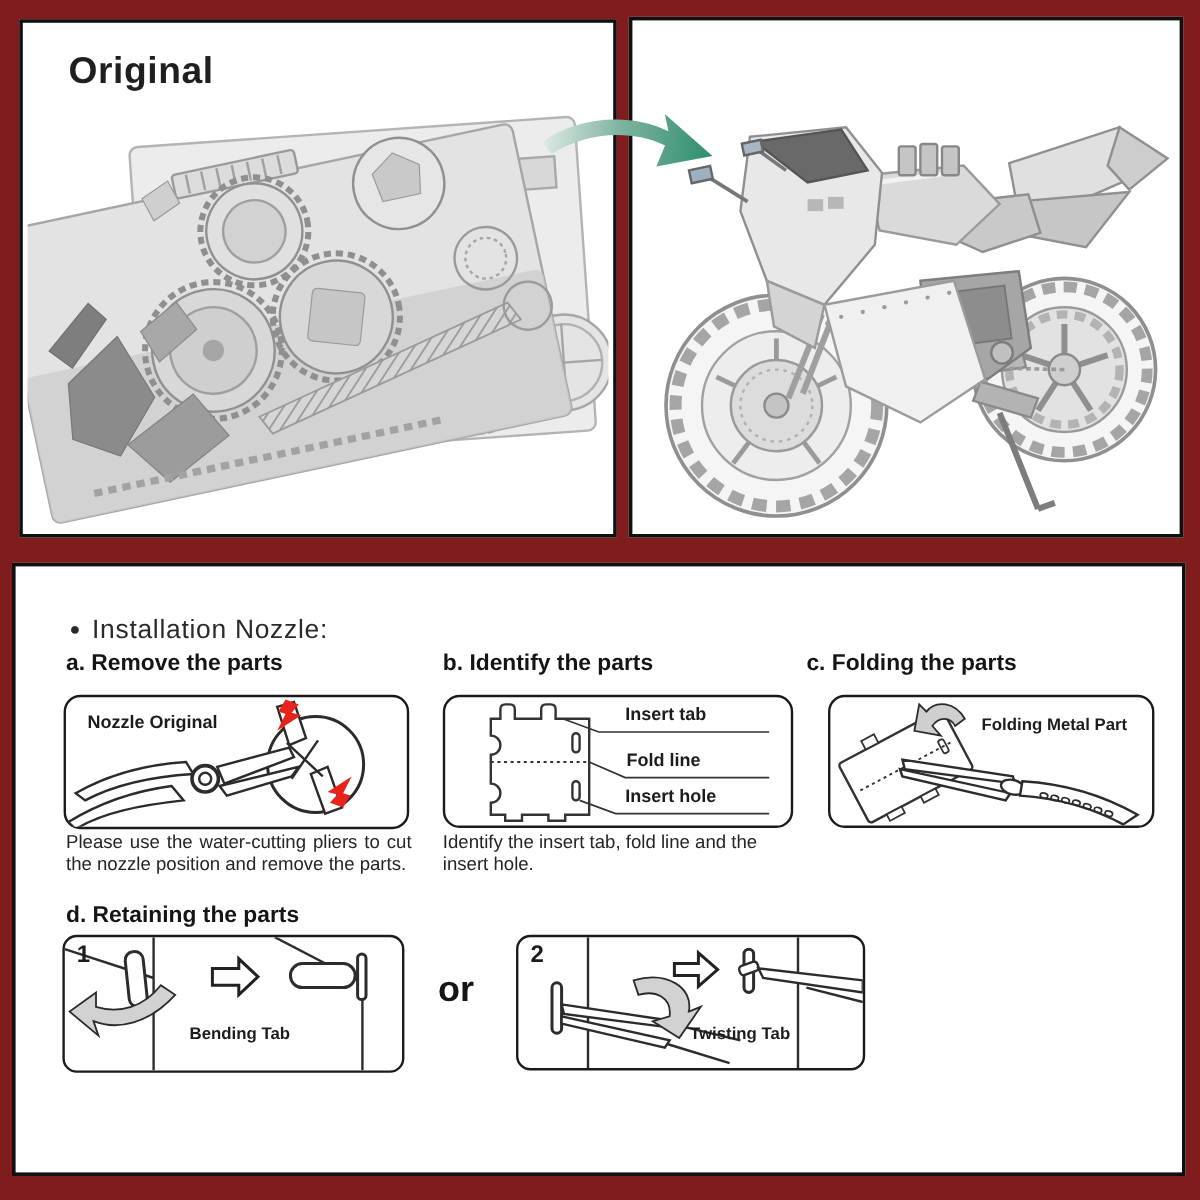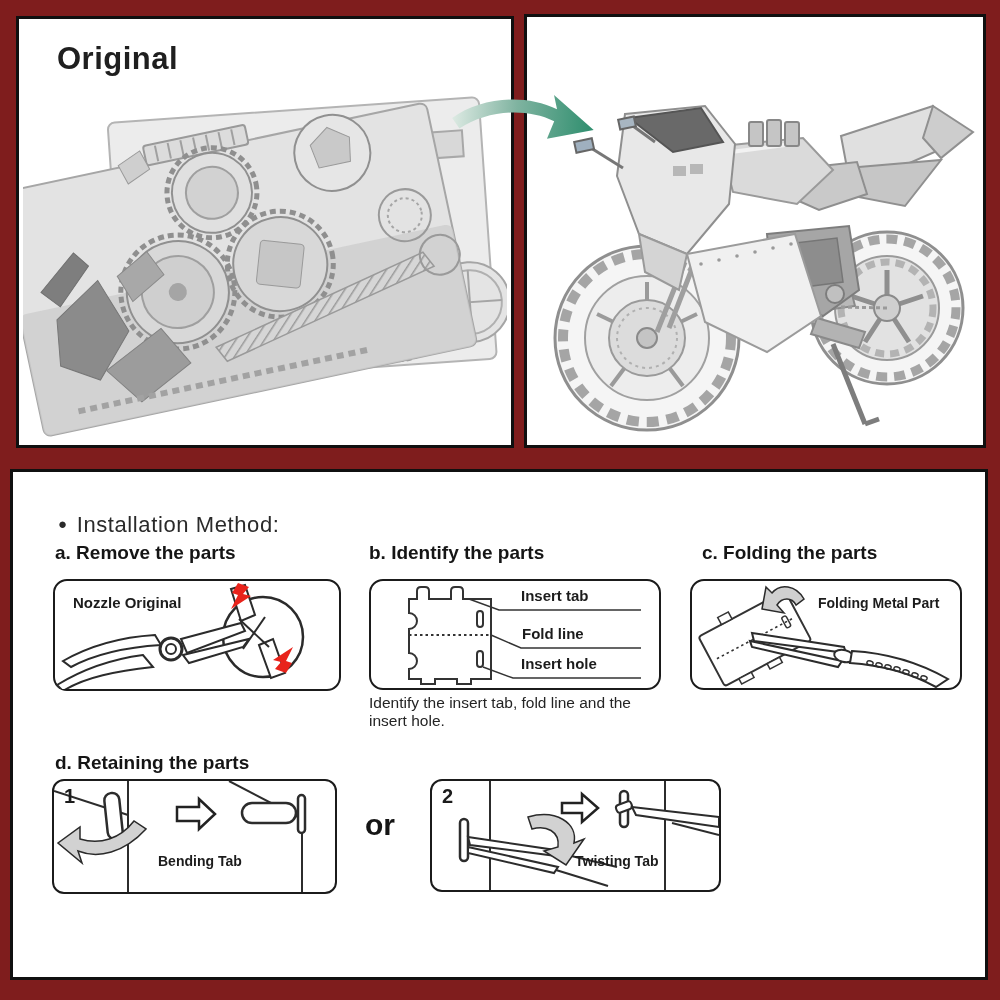--- a/index.html
+++ b/index.html
@@ -190,21 +190,21 @@
         <stop offset="0.45" stop-color="#7fb3a0"></stop>
         <stop offset="1" stop-color="#2e8e6e"></stop>
       </linearGradient>
     </defs>
     <path d="M4,38 C30,16 74,8 108,22 L104,8 L146,40 L100,52 L106,34 C76,22 38,28 12,48 Z" fill="url(#greenGrad)" transform="rotate(4 75 38)"></path>
   </svg>
 
   <div class="panel" style="left:10px;top:469px;width:972px;height:505px;">
 
     <div class="heading" style="left:45px;top:40px;">
-      <span class="bullet">●</span><span>Installation Method:</span>
+      <span class="bullet">●</span><span>Installation Nozzle:</span>
     </div>
 
     <div class="step-title" style="left:42px;top:70px;">a. Remove the parts</div>
     <div class="step-box" style="left:40px;top:107px;width:284px;height:108px;">
       <svg class="box-svg" viewBox="0 0 284 108">
         <circle cx="208" cy="56" r="40" fill="none" stroke="#2b2b2b" stroke-width="2.5"></circle>
         <polygon points="176,8 190,4 200,34 186,40" fill="#ffffff" stroke="#2b2b2b" stroke-width="2"></polygon>
         <polygon points="204,64 218,58 230,92 216,97" fill="#ffffff" stroke="#2b2b2b" stroke-width="2"></polygon>
         <line x1="184" y1="38" x2="214" y2="66" stroke="#2b2b2b" stroke-width="2"></line>
         <line x1="210" y1="36" x2="188" y2="68" stroke="#2b2b2b" stroke-width="2"></line>
@@ -214,39 +214,40 @@
         <polygon points="128,74 194,58 188,66 134,82" fill="#ffffff" stroke="#2b2b2b" stroke-width="2"></polygon>
         <circle cx="116" cy="68" r="11" fill="#ffffff" stroke="#2b2b2b" stroke-width="3"></circle>
         <circle cx="116" cy="68" r="5" fill="none" stroke="#2b2b2b" stroke-width="2"></circle>
         <g fill="#e8231b">
           <polygon points="183,2 194,6 188,13 196,15 176,28 183,14 177,12"></polygon>
           <polygon points="231,92 220,88 226,81 218,79 238,66 231,80 237,82"></polygon>
         </g>
       </svg>
       <div class="box-label" style="left:18px;top:13px;">Nozzle Original</div>
     </div>
+    <div class="caption" style="left:42px;top:222px;width:288px;">Please use the water-cutting pliers to cut the nozzle position and remove the parts.</div>
 
     <div class="step-title" style="left:356px;top:70px;">b. Identify the parts</div>
     <div class="step-box" style="left:356px;top:107px;width:288px;height:107px;text-align:right;">
       <svg class="box-svg" viewBox="0 0 288 107">
         <path d="M38,18 L46,18 L46,10 Q46,6 50,6 L54,6 Q58,6 58,10 L58,18 L80,18 L80,10 Q80,6 84,6 L88,6 Q92,6 92,10 L92,18 L120,18 L120,98 L100,98 L100,103 L86,103 L86,98 L64,98 L64,103 L50,103 L50,98 L38,98 L38,88 A8,8 0 0 0 38,72 L38,48 A8,8 0 0 0 38,32 Z" fill="#ffffff" stroke="#333333" stroke-width="2"></path>
         <rect x="106" y="30" width="6" height="16" rx="3" fill="none" stroke="#333333" stroke-width="2"></rect>
         <rect x="106" y="70" width="6" height="16" rx="3" fill="none" stroke="#333333" stroke-width="2"></rect>
         <line x1="38" y1="54" x2="120" y2="54" stroke="#333333" stroke-width="1.8" stroke-dasharray="2.5,3"></line>
         <polyline points="98,18 128,29 270,29" fill="none" stroke="#333333" stroke-width="1.4"></polyline>
         <polyline points="120,54 150,67 270,67" fill="none" stroke="#333333" stroke-width="1.4"></polyline>
         <polyline points="112,86 142,97 270,97" fill="none" stroke="#333333" stroke-width="1.4"></polyline>
       </svg>
       <div class="b-label" style="left:150px;top:6px;">Insert tab</div>
       <div class="b-label" style="left:151px;top:44px;">Fold line</div>
       <div class="b-label" style="left:150px;top:74px;">Insert hole</div>
     </div>
     <div class="caption" style="left:356px;top:222px;width:292px;text-align:left;">Identify the insert tab, fold line and the insert hole.</div>
 
-    <div class="step-title" style="left:689px;top:70px;">c. Folding the parts</div>
+    <div class="step-title" style="left:659px;top:70px;">c. Folding the parts</div>
     <div class="step-box" style="left:677px;top:107px;width:268px;height:107px;">
       <svg class="box-svg" viewBox="0 0 268 107">
         <g transform="rotate(-28 62 58)">
           <rect x="14" y="30" width="98" height="56" rx="3" fill="#ffffff" stroke="#333333" stroke-width="2"></rect>
           <line x1="20" y1="58" x2="106" y2="58" stroke="#333333" stroke-width="1.6" stroke-dasharray="2.5,3"></line>
           <rect x="30" y="86" width="14" height="6" fill="#ffffff" stroke="#333333" stroke-width="1.5"></rect>
           <rect x="62" y="86" width="14" height="6" fill="#ffffff" stroke="#333333" stroke-width="1.5"></rect>
           <rect x="40" y="22" width="12" height="8" fill="#ffffff" stroke="#333333" stroke-width="1.5"></rect>
           <rect x="96" y="52" width="5" height="12" rx="2" fill="none" stroke="#333333" stroke-width="1.5"></rect>
         </g>

